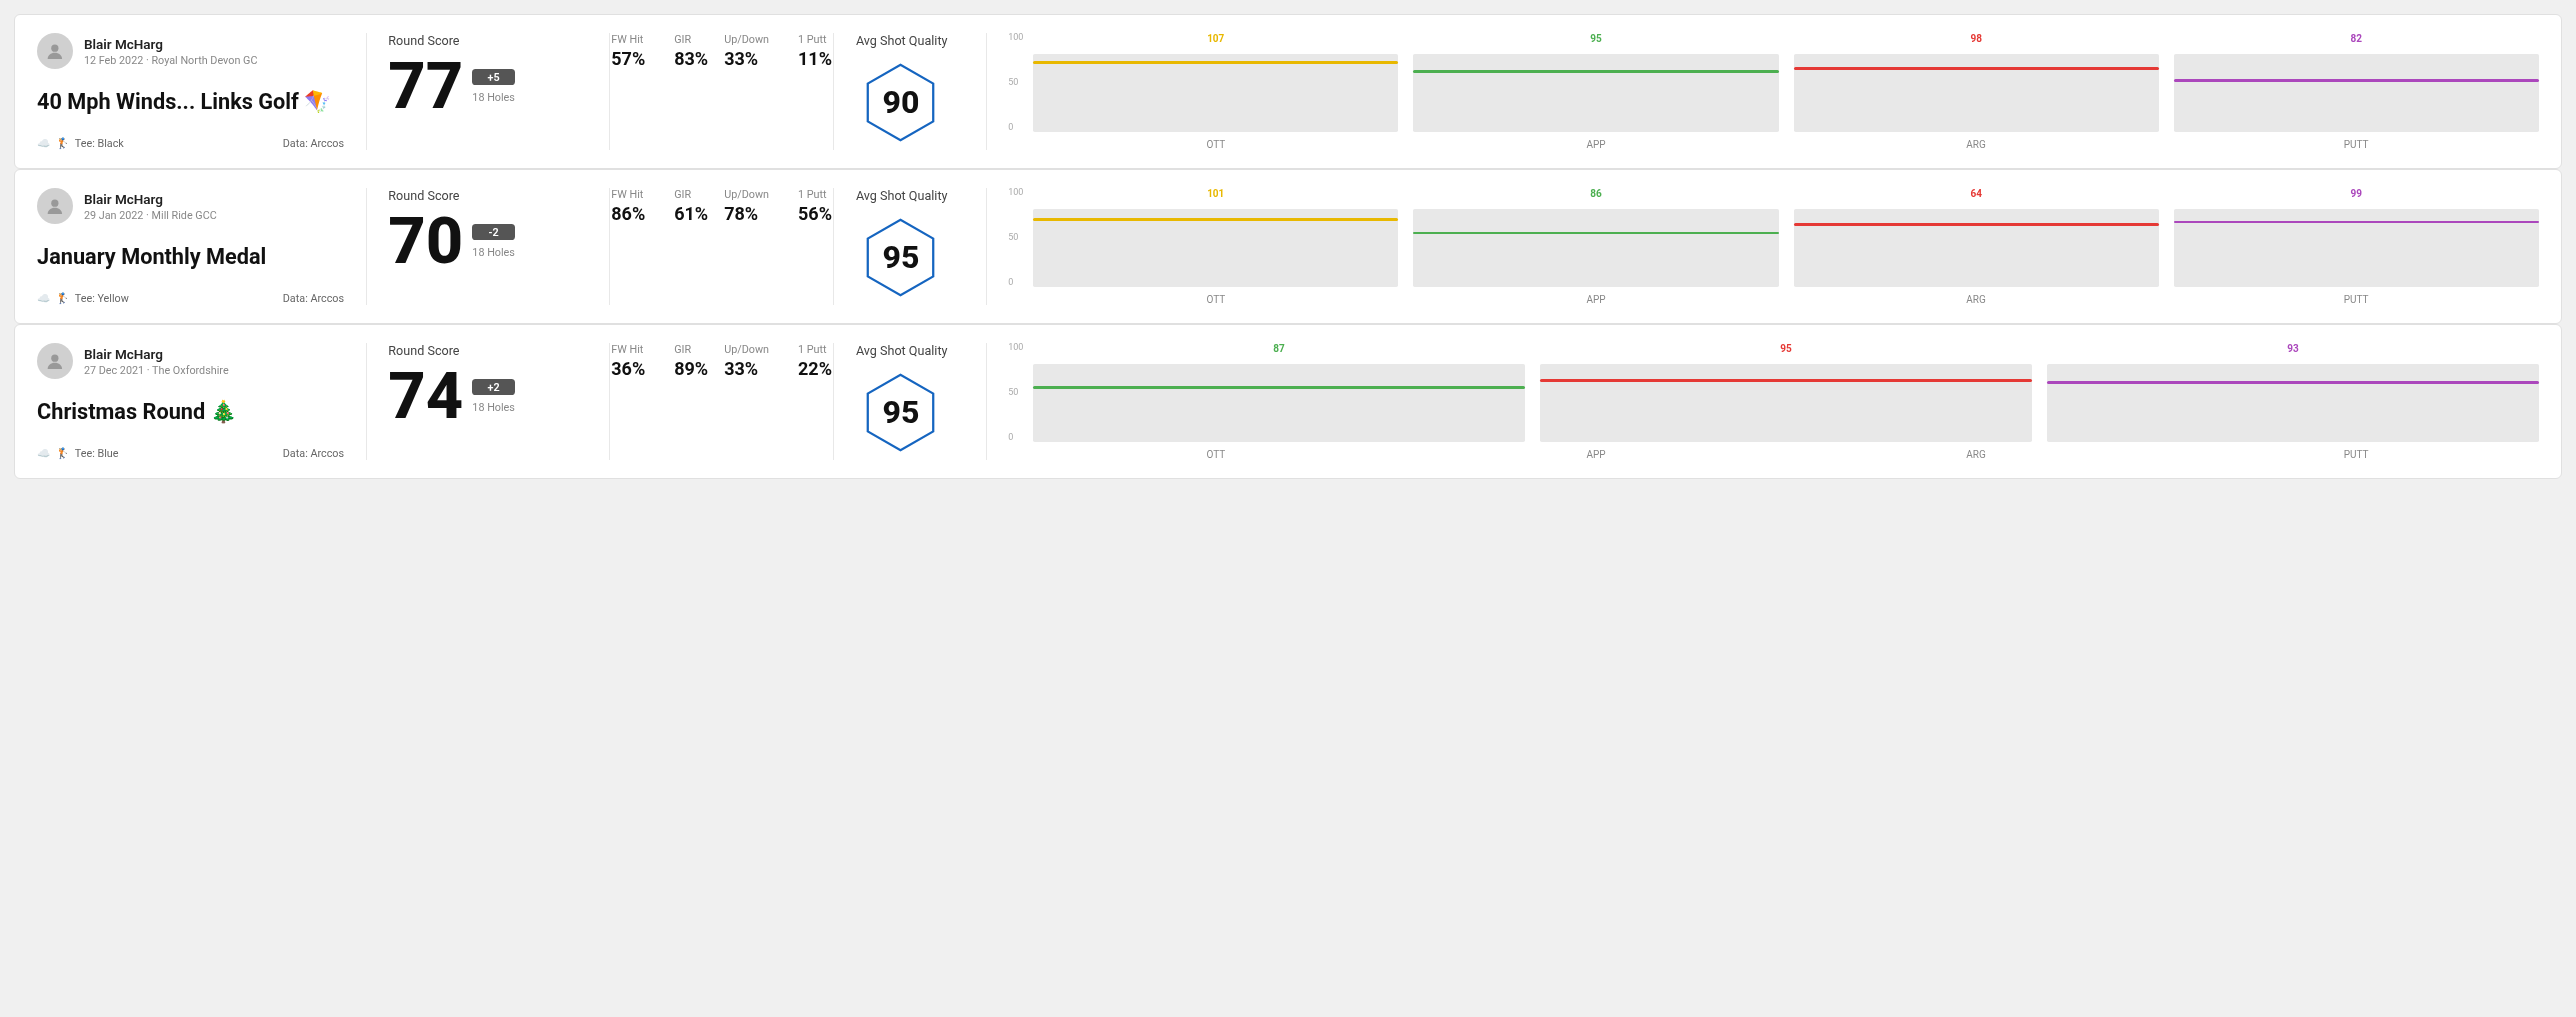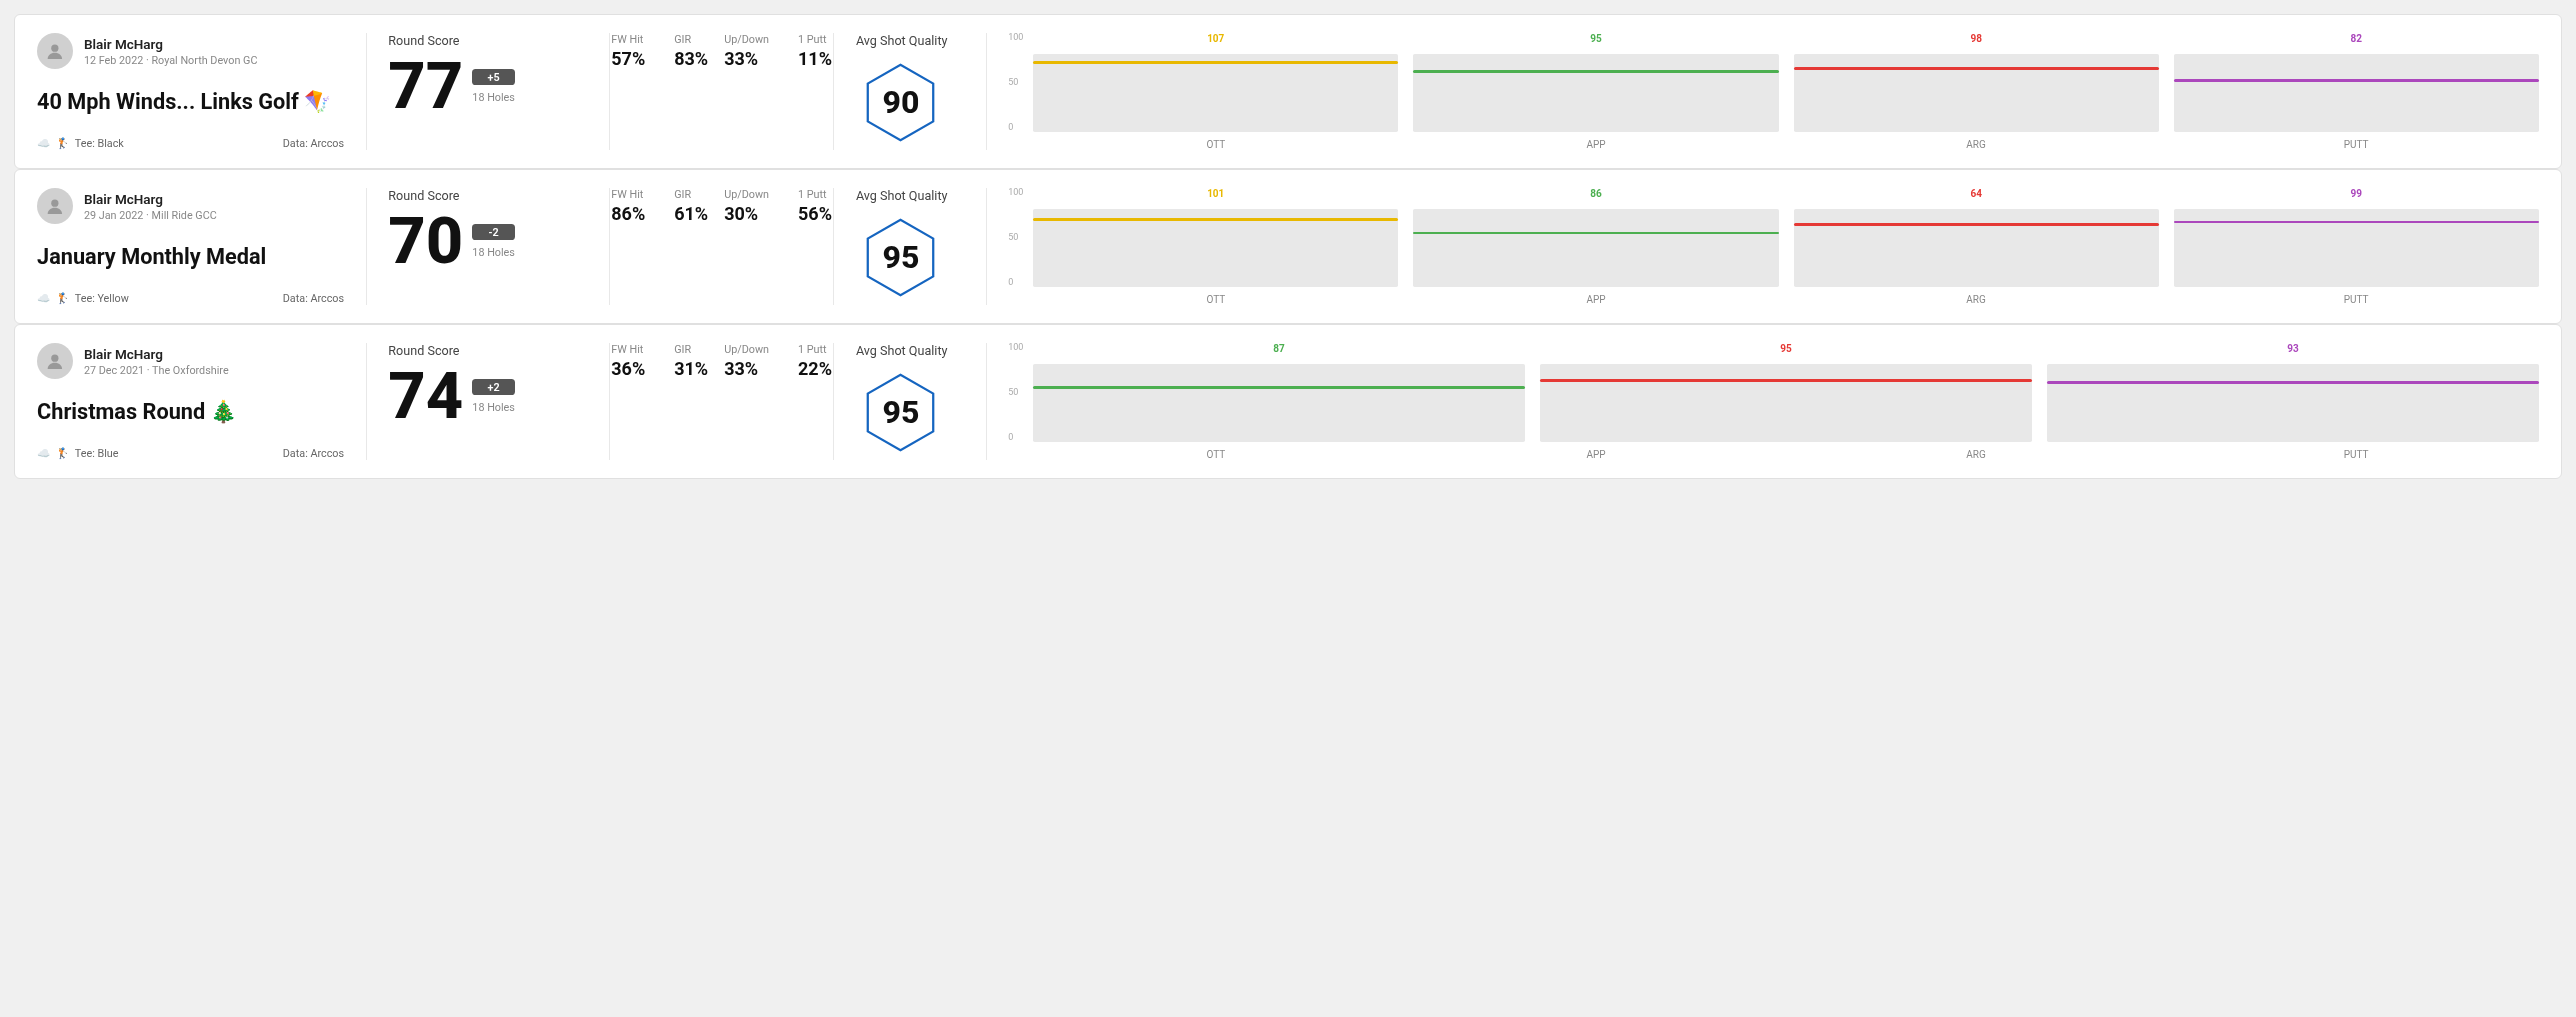--- a/index.html
+++ b/index.html
@@ -398,21 +398,21 @@
             <span class="stat-value">86%</span>
           </div>
           <div class="stat-item">
             <span class="stat-label">GIR</span>
             <span class="stat-value">61%</span>
           </div>
         </div>
         <div class="stats-row">
           <div class="stat-item">
             <span class="stat-label">Up/Down</span>
-            <span class="stat-value">30%</span>
+            <span class="stat-value">78%</span>
           </div>
           <div class="stat-item">
             <span class="stat-label">1 Putt</span>
             <span class="stat-value">56%</span>
           </div>
         </div>
       </div>
       <div class="divider3"></div>
       <div class="quality-section">
         <div class="quality-label">Avg Shot Quality</div>
@@ -505,21 +505,21 @@
       </div>
       <div class="divider2"></div>
       <div class="stats-section">
         <div class="stats-row">
           <div class="stat-item">
             <span class="stat-label">FW Hit</span>
             <span class="stat-value">36%</span>
           </div>
           <div class="stat-item">
             <span class="stat-label">GIR</span>
-            <span class="stat-value">31%</span>
+            <span class="stat-value">89%</span>
           </div>
         </div>
         <div class="stats-row">
           <div class="stat-item">
             <span class="stat-label">Up/Down</span>
             <span class="stat-value">33%</span>
           </div>
           <div class="stat-item">
             <span class="stat-label">1 Putt</span>
             <span class="stat-value">22%</span>

